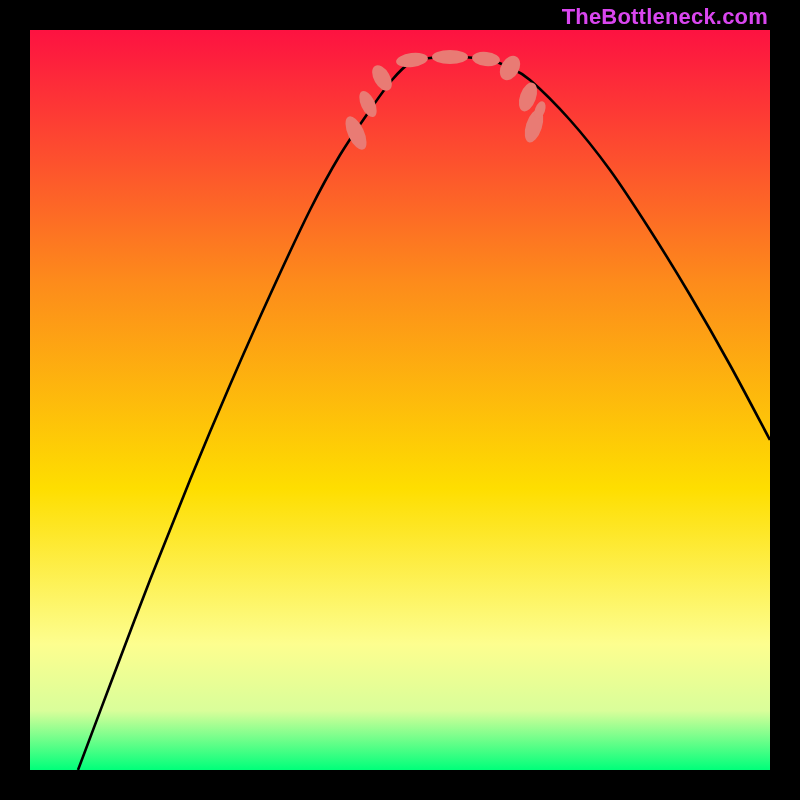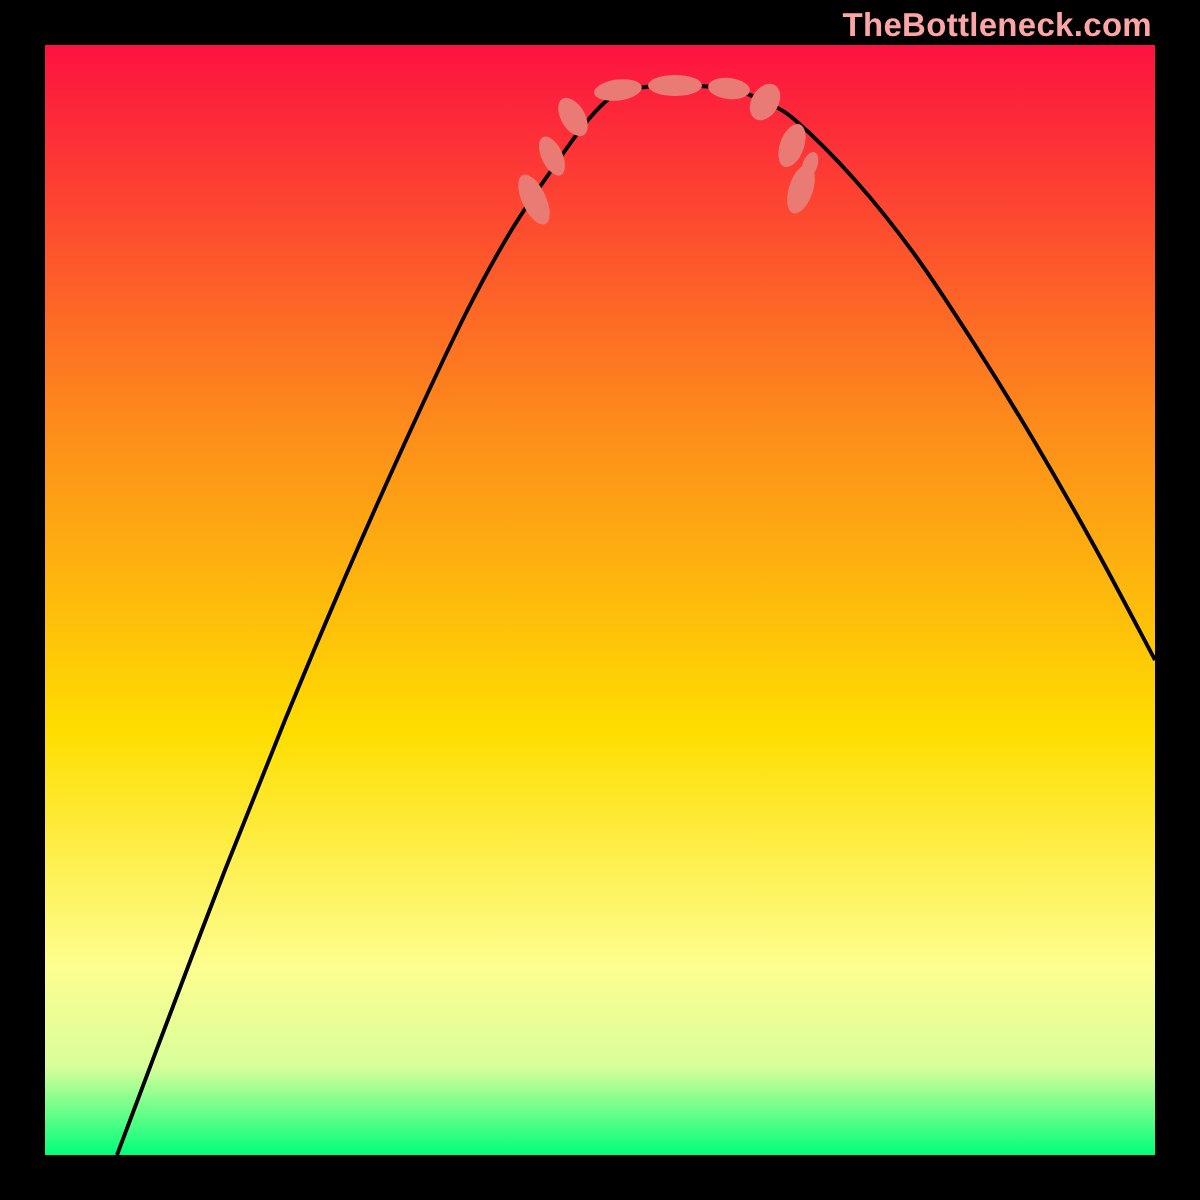--- a/index.html
+++ b/index.html
@@ -22,21 +22,21 @@
     position: absolute;
     inset: 0;
   }
   .watermark {
     position: absolute;
     top: 4px;
     right: 32px;
     font-family: Arial, Helvetica, sans-serif;
     font-size: 22px;
     font-weight: bold;
-    color: #fca5a5;
+    color: #d946ef;
     letter-spacing: 0.2px;
   }
   svg.curve {
     position: absolute;
     inset: 0;
   }
 </style>
 </head>
 <body>
 

